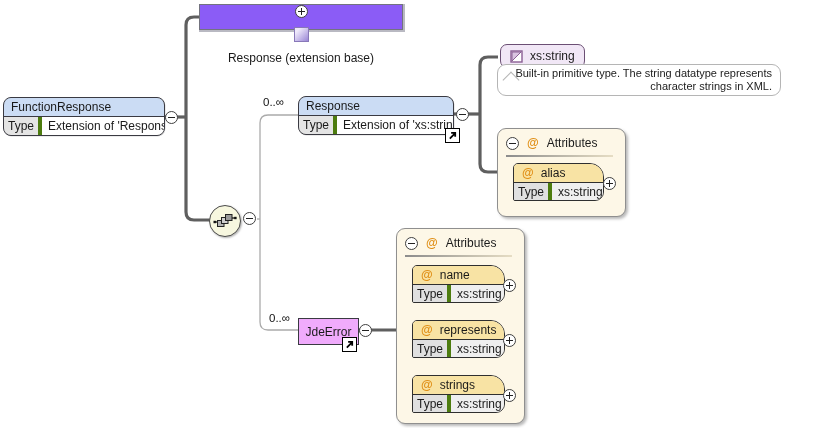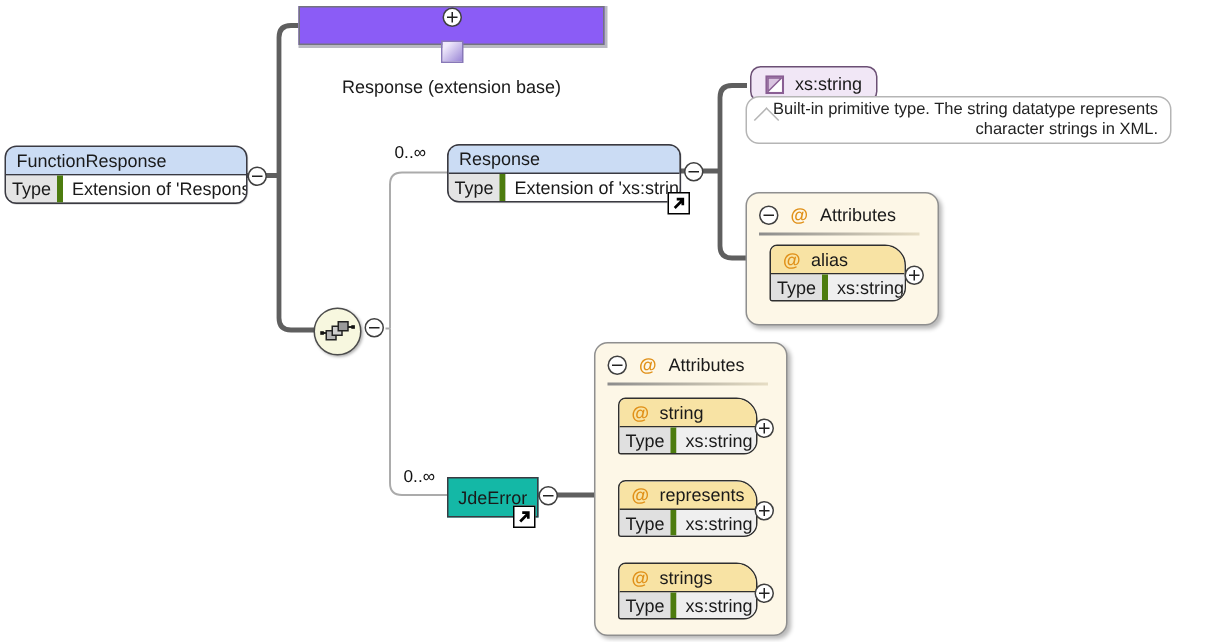--- a/index.html
+++ b/index.html
@@ -10,21 +10,21 @@
   svg.wires{position:absolute;left:0;top:0;z-index:0;}
 
   
   .elem{position:absolute;z-index:2;border:1px solid #3a3a42;border-radius:8px;overflow:hidden;background:#737373;box-shadow:0.5px 0.5px 0 rgba(0,0,0,.15);}
   .elem-head{background:#cbdcf4;border-bottom:1px solid #3a3a42;font-size:12px;line-height:17px;padding:1px 6px 0 7px;white-space:nowrap;}
   .elem-row{display:flex;font-size:12px;line-height:17px;white-space:nowrap;}
   .cell-type{background:#e4e4e4;border-right:4px solid #4d7c0f;padding:1px 4px 0 4px;flex:0 0 auto;}
   .cell-val{background:#ffffff;padding:1px 5px 0 6px;flex:1 1 auto;}
 
   
-  .pill{position:absolute;z-index:2;border:1px solid #3a3a42;border-radius:0;background:#14b8a6;
+  .pill{position:absolute;z-index:2;border:1px solid #3a3a42;border-radius:0;background:#f0abfc;
         font-size:12px;display:flex;align-items:center;justify-content:center;white-space:nowrap;}
 
   
   .gbox{position:absolute;z-index:2;background:#8b5cf6;border:1px solid #73737f;box-shadow:1px 1px 0 1px #b9b9c2;
         display:flex;align-items:center;gap:9px;padding:0 8px;font-size:12px;white-space:nowrap;flex-direction:column;}
   .sq-icon{width:13px;height:13px;border:1px solid #8878b8;background:linear-gradient(135deg,#efe9fb 20%,#9f8cd8 95%);flex:0 0 auto;}
 
   
   .stbox{position:absolute;z-index:2;background:#f1e7f6;border:1px solid #6b4f74;border-radius:7px;
          display:flex;align-items:center;gap:7px;padding:0 9px;font-size:12px;white-space:nowrap;}
@@ -175,21 +175,21 @@
       <span class="pm inline"></span>
       <span class="at">@</span>
       <span>Attributes</span>
     </div>
     <div class="attrs-sep"></div>
   </div>
 
   <div class="attr" style="left:412px;top:265px;width:91px;">
     <div class="attr-head">
       <span class="at">@</span>
-      <span>string</span>
+      <span>name</span>
     </div>
     <div class="attr-row">
       <span class="cell-type">Type</span>
       <span class="cell-val">xs:string</span>
     </div>
   </div>
   <span class="pm plus" style="left:503px;top:279px;"></span>
 
   <div class="attr" style="left:412px;top:320px;width:91px;">
     <div class="attr-head">

